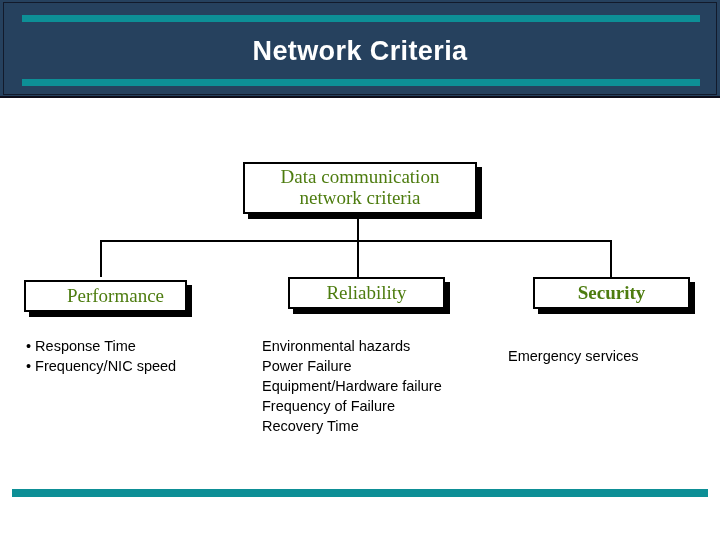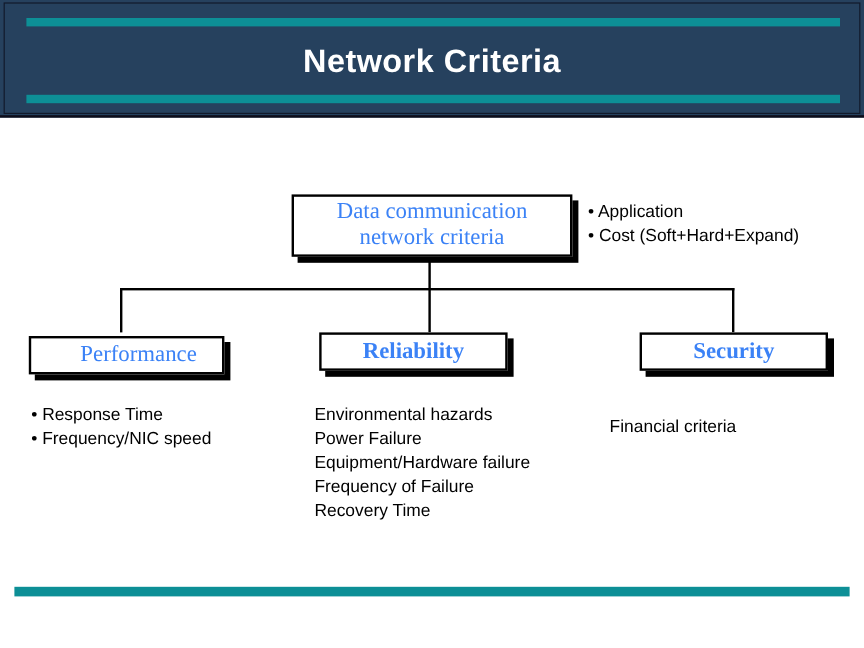--- a/index.html
+++ b/index.html
@@ -78,37 +78,37 @@
   .node-box {
     position: absolute;
     background: #ffffff;
     border: 2px solid #000000;
     box-shadow: 5px 5px 0 0 #000000;
     box-sizing: border-box;
     display: flex;
     align-items: center;
     justify-content: center;
     font-family: "Liberation Serif", serif;
-    color: #3b82f6;
+    color: #4d7c0f;
   }
   #node-root {
     left: 243px;
     top: 162px;
     width: 234px;
     height: 52px;
     font-size: 19px;
     line-height: 1.08;
     text-align: center;
   }
   .node-leaf {
     height: 32px;
     font-size: 19px;
   }
   #node-performance { left: 24px;  top: 280px; width: 163px; padding-left: 20px; }
-  #node-reliability { left: 266px; top: 277px; width: 157px; font-weight: bold; }
+  #node-reliability { left: 288px; top: 277px; width: 157px; }
   #node-security    { left: 533px; top: 277px; width: 157px; font-weight: bold; }
 
   
   .conn {
     position: absolute;
     background: #000000;
   }
   #conn-root-stem   { left: 357px; top: 214px; width: 2px;  height: 27px; }
   #conn-hbar        { left: 100px; top: 240px; width: 512px; height: 2px; }
   #conn-drop-left   { left: 100px; top: 240px; width: 2px;  height: 37px; }
@@ -148,24 +148,20 @@
   <div id="conn-drop-mid" class="conn"></div>
   <div id="conn-drop-right" class="conn"></div>
 
   <div id="node-root" class="node-box">
     <div>
       <span class="text-line">Data communication</span>
       <span class="text-line">network criteria</span>
     </div>
   </div>
 
-  <div id="text-root-notes" class="text-block">
-    <span class="text-line">• Application</span>
-    <span class="text-line">• Cost (Soft+Hard+Expand)</span>
-  </div>
 
   <div id="node-performance" class="node-box node-leaf">
     <span>Performance</span>
   </div>
   <div id="node-reliability" class="node-box node-leaf">
     <span>Reliability</span>
   </div>
   <div id="node-security" class="node-box node-leaf">
     <span>Security</span>
   </div>
@@ -177,18 +173,18 @@
 
   <div id="text-reliability-list" class="text-block">
     <span class="text-line">Environmental hazards</span>
     <span class="text-line">Power Failure</span>
     <span class="text-line">Equipment/Hardware failure</span>
     <span class="text-line">Frequency of Failure</span>
     <span class="text-line">Recovery Time</span>
   </div>
 
   <div id="text-security-list" class="text-block">
-    <span class="text-line">Financial criteria</span>
+    <span class="text-line">Emergency services</span>
   </div>
 
   <div id="footer-rule"></div>
 
 </div>
 
 </body></html>

